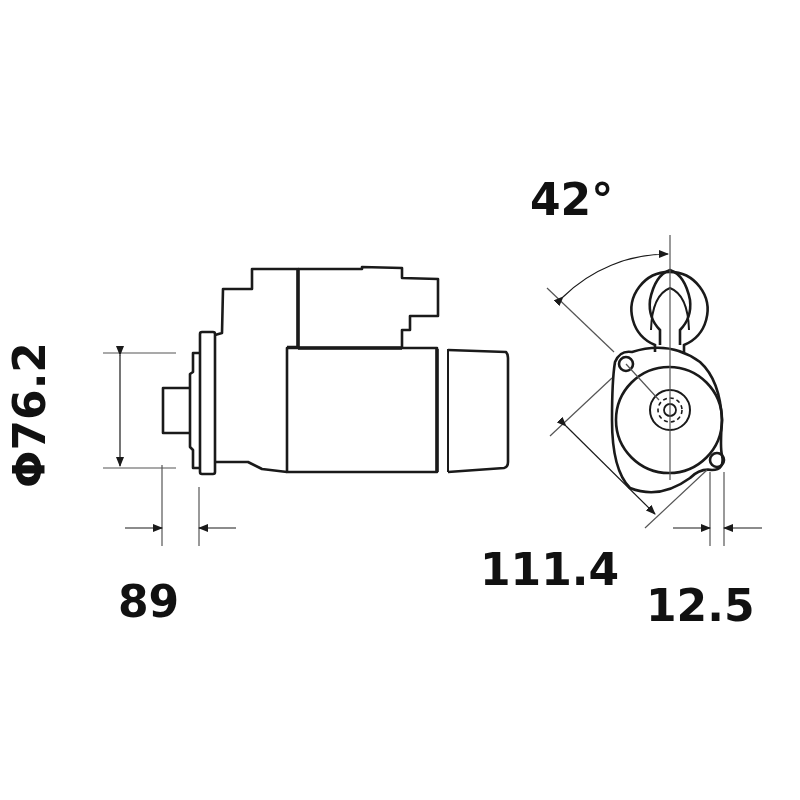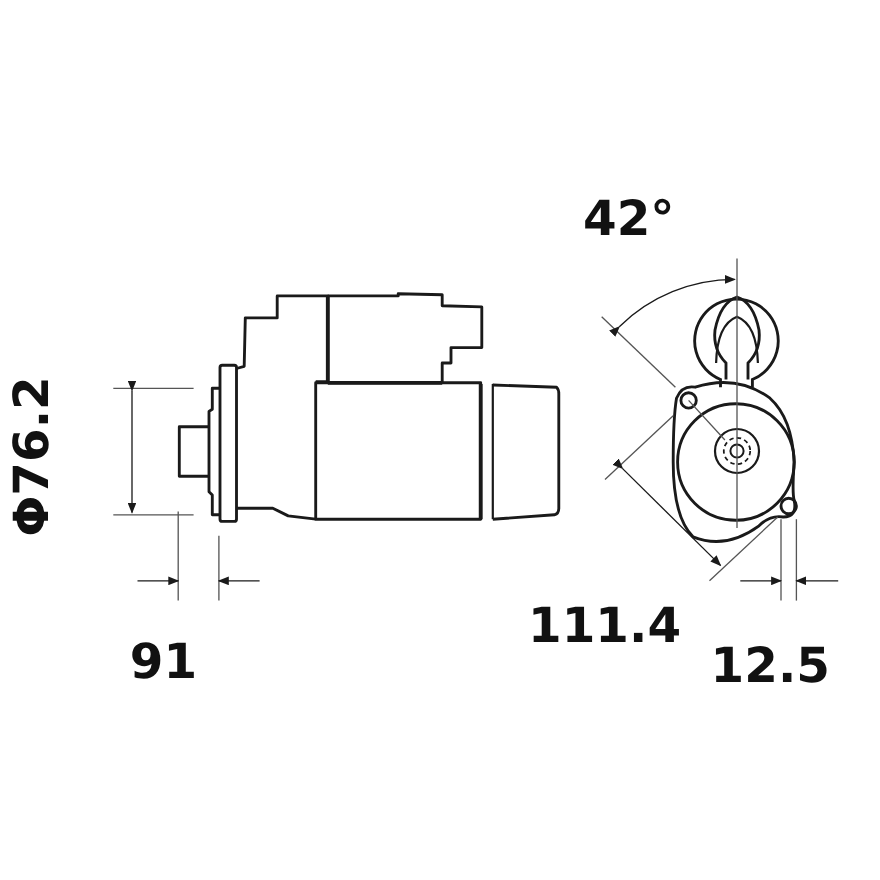--- a/index.html
+++ b/index.html
@@ -81,16 +81,16 @@
       <line x1="566" y1="426" x2="655" y2="514" stroke="#1a1a1a" marker-start="url(#arr)" marker-end="url(#arr)"></line>
       <line x1="710" y1="472" x2="710" y2="546"></line>
       <line x1="724" y1="472" x2="724" y2="546"></line>
       <line x1="673" y1="528" x2="710" y2="528" stroke="#1a1a1a" marker-end="url(#arr)"></line>
       <line x1="762" y1="528" x2="724" y2="528" stroke="#1a1a1a" marker-end="url(#arr)"></line>
     </g>
   </svg>
 
   <div class="lbl lbl-angle">42°</div>
   <div class="lbl lbl-dia">Φ76.2</div>
-  <div class="lbl lbl-65">91</div>
+  <div class="lbl lbl-65">89</div>
   <div class="lbl lbl-111">111.4</div>
   <div class="lbl lbl-125">12.5</div>
 </div>
 
 </body></html>

